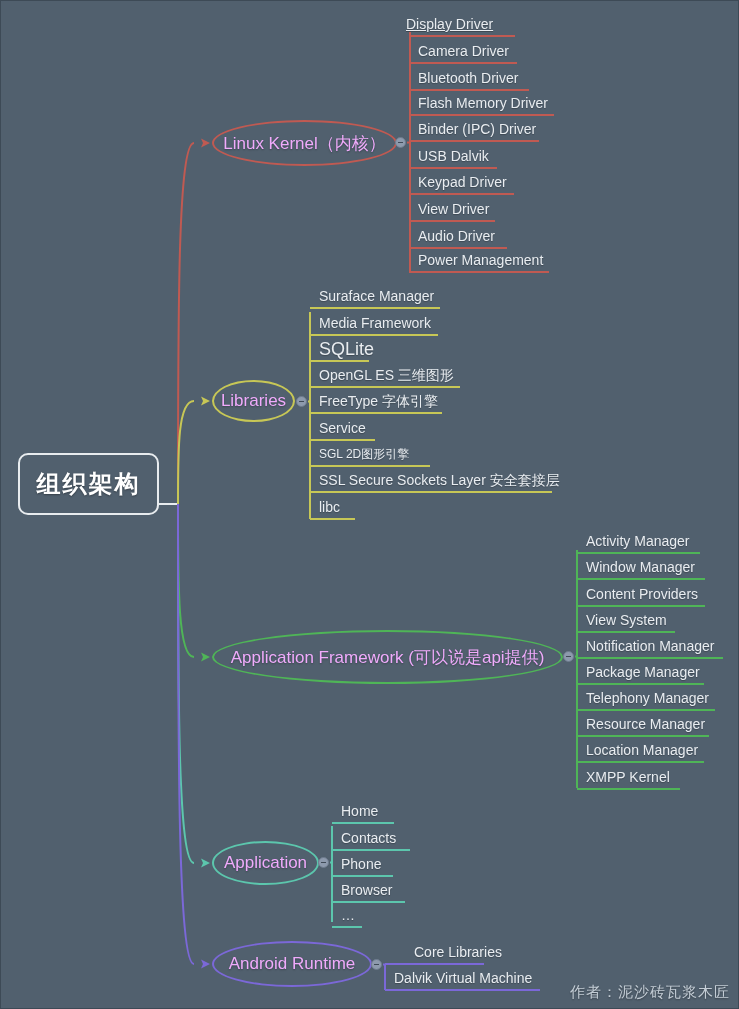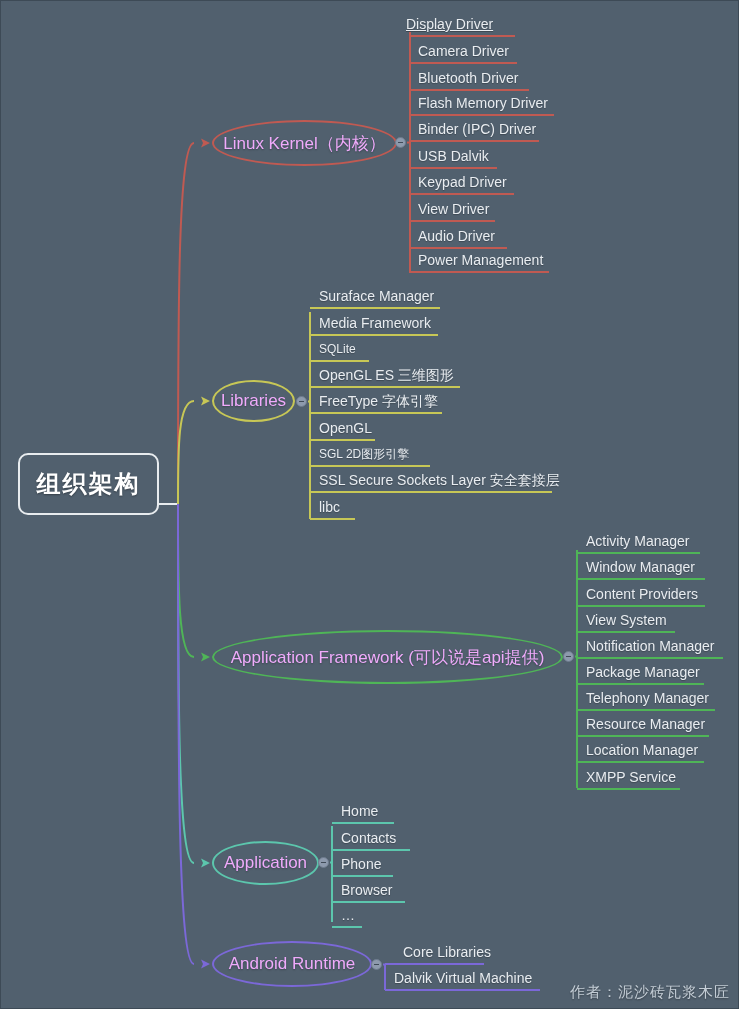--- a/index.html
+++ b/index.html
@@ -171,52 +171,52 @@
       <div class="leaf" style="left: 412px; top: 172px; font-size: 14px;">Keypad Driver</div>
       <div class="leaf" style="left: 412px; top: 199px; font-size: 14px;">View Driver</div>
       <div class="leaf" style="left: 412px; top: 226px; font-size: 14px;">Audio Driver</div>
       <div class="leaf" style="left: 412px; top: 250px; font-size: 14px;">Power Management</div>
       <div class="branch-node" style="left: 211px; top: 379px; width: 83px; height: 42px; border: 2px solid rgb(199, 199, 86); font-size: 17px;">
         <span>Libraries</span>
       </div>
       <div class="toggle" style="left: 295px; top: 395px;"></div>
       <div class="leaf" style="left: 313px; top: 286px; font-size: 14px;">Suraface Manager</div>
       <div class="leaf" style="left: 313px; top: 313px; font-size: 14px;">Media Framework</div>
-      <div class="leaf" style="left: 313px; top: 339px; font-size: 12px;">SQLite</div>
+      <div class="leaf" style="left: 313px; top: 339px; font-size: 18px;">SQLite</div>
       <div class="leaf" style="left: 313px; top: 365px; font-size: 14px;">OpenGL ES 三维图形</div>
       <div class="leaf" style="left: 313px; top: 391px; font-size: 14px;">FreeType 字体引擎</div>
-      <div class="leaf" style="left: 313px; top: 418px; font-size: 14px;">OpenGL</div>
+      <div class="leaf" style="left: 313px; top: 418px; font-size: 14px;">Service</div>
       <div class="leaf" style="left: 313px; top: 444px; font-size: 12px;">SGL 2D图形引擎</div>
       <div class="leaf" style="left: 313px; top: 470px; font-size: 14px;">SSL Secure Sockets Layer 安全套接层</div>
       <div class="leaf" style="left: 313px; top: 497px; font-size: 14px;">libc</div>
       <div class="branch-node" style="left: 211px; top: 629px; width: 351px; height: 54px; border: 2px solid rgb(79, 181, 87); font-size: 17px;">
         <span>Application Framework (可以说是api提供)</span>
       </div>
       <div class="toggle" style="left: 562px; top: 650px;"></div>
       <div class="leaf" style="left: 580px; top: 531px; font-size: 14px;">Activity Manager</div>
       <div class="leaf" style="left: 580px; top: 557px; font-size: 14px;">Window Manager</div>
       <div class="leaf" style="left: 580px; top: 584px; font-size: 14px;">Content Providers</div>
       <div class="leaf" style="left: 580px; top: 610px; font-size: 14px;">View System</div>
       <div class="leaf" style="left: 580px; top: 636px; font-size: 14px;">Notification Manager</div>
       <div class="leaf" style="left: 580px; top: 662px; font-size: 14px;">Package Manager</div>
       <div class="leaf" style="left: 580px; top: 688px; font-size: 14px;">Telephony Manager</div>
       <div class="leaf" style="left: 580px; top: 714px; font-size: 14px;">Resource Manager</div>
       <div class="leaf" style="left: 580px; top: 740px; font-size: 14px;">Location Manager</div>
-      <div class="leaf" style="left: 580px; top: 767px; font-size: 14px;">XMPP Service</div>
+      <div class="leaf" style="left: 580px; top: 767px; font-size: 14px;">XMPP Kernel</div>
       <div class="branch-node" style="left: 211px; top: 840px; width: 107px; height: 44px; border: 2px solid rgb(92, 198, 173); font-size: 17px;">
         <span>Application</span>
       </div>
       <div class="toggle" style="left: 317px; top: 856px;"></div>
       <div class="leaf" style="left: 335px; top: 801px; font-size: 14px;">Home</div>
       <div class="leaf" style="left: 335px; top: 828px; font-size: 14px;">Contacts</div>
       <div class="leaf" style="left: 335px; top: 854px; font-size: 14px;">Phone</div>
       <div class="leaf" style="left: 335px; top: 880px; font-size: 14px;">Browser</div>
       <div class="leaf" style="left: 335px; top: 905px; font-size: 14px;">…</div>
       <div class="branch-node" style="left: 211px; top: 940px; width: 160px; height: 46px; border: 2px solid rgb(123, 104, 216); font-size: 17px;">
         <span>Android Runtime</span>
       </div>
       <div class="toggle" style="left: 370px; top: 958px;"></div>
-      <div class="leaf" style="left: 397px; top: 942px; font-size: 14px;">Core Libraries</div>
+      <div class="leaf" style="left: 408px; top: 942px; font-size: 14px;">Core Libraries</div>
       <div class="leaf" style="left: 388px; top: 968px; font-size: 14px;">Dalvik Virtual Machine</div>
     </div>
 
   <div class="watermark">作者：泥沙砖瓦浆木匠</div>
 </div>
 
 </body></html>

